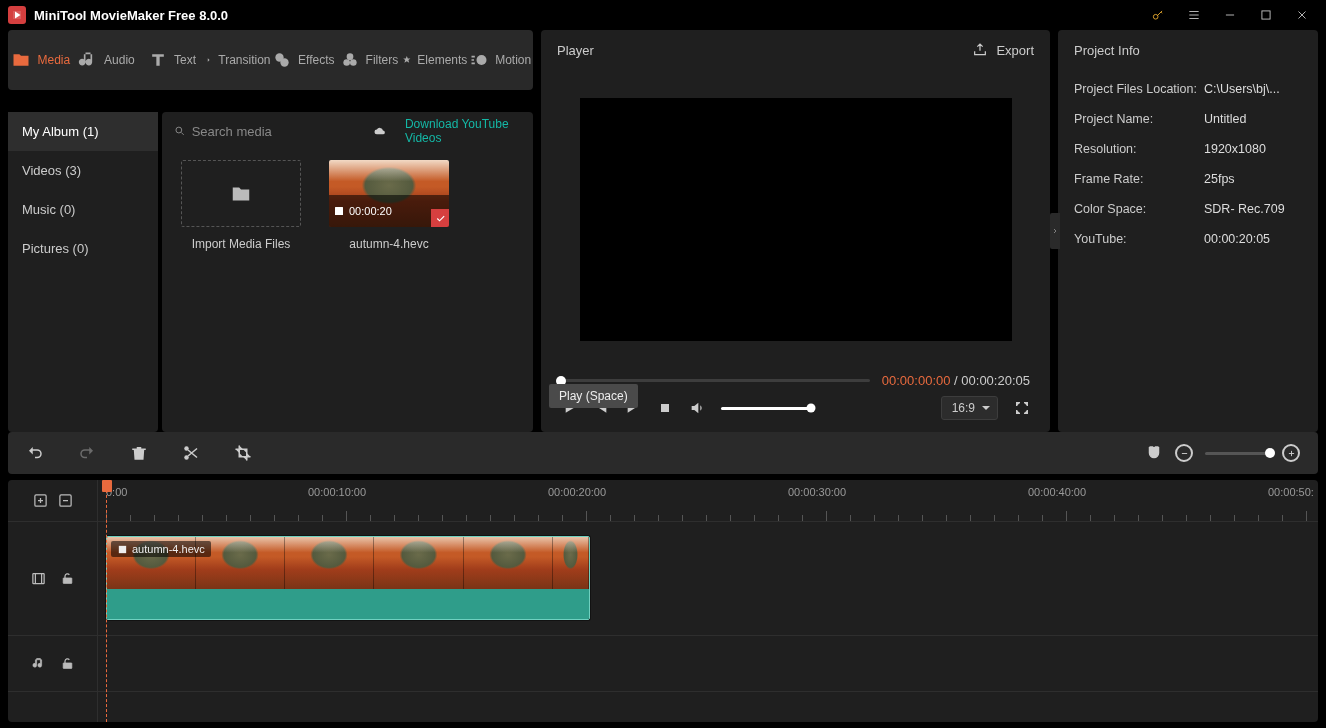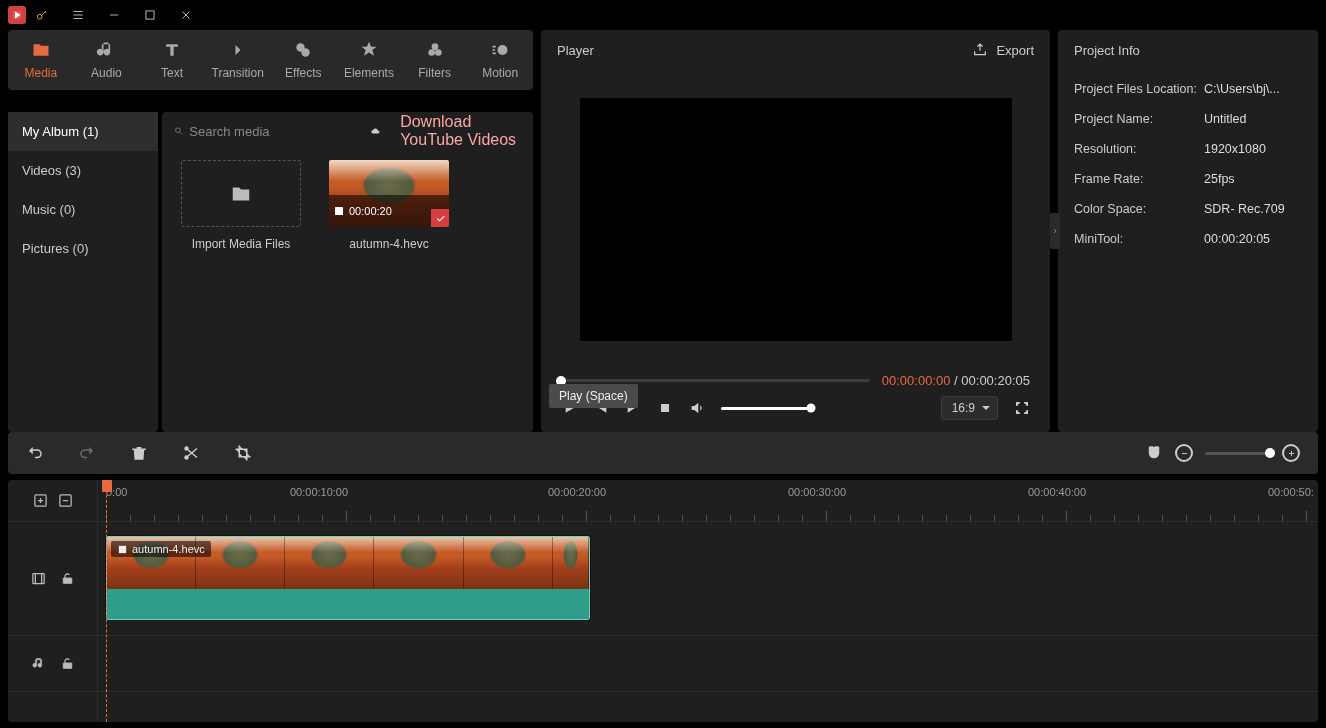--- a/index.html
+++ b/index.html
@@ -15,35 +15,35 @@
 .win-ctrl svg { width: 14px; height: 14px; stroke: #ccc; fill: none; stroke-width: 1.5; }
 .key-ic svg { stroke:#f0b030; }
 
 
 .layout { display: flex; gap: 8px; padding: 0 8px; height: 402px; }
 .panel { background: #1f1f1f; border-radius: 4px; overflow: hidden; }
 
 
 .left { width: 525px; display: flex; flex-direction: column; }
 .tabs { height: 60px; background: #292929; display: flex; align-items: center; border-radius: 4px; }
-.tab { flex: 1; min-width:0; display: flex; flex-direction: column; align-items: center; justify-content: center; gap: 6px; color: #aaa; cursor: pointer; font-size: 12px; height:100%;}
+.tab { flex: 1; min-width:0; display: flex; flex-direction: row; align-items: center; justify-content: center; gap: 6px; color: #aaa; cursor: pointer; font-size: 12px; height:100%;}
 .tab.active { color: #e86a3e; }
 .tab svg { width: 20px; height: 20px; fill: currentColor; }
 
 
 .left-split { display: flex; flex: 1; gap: 4px; margin-top: 22px; }
 .albums { width: 150px; background: #1f1f1f; border-radius: 4px; display: flex; flex-direction: column; padding-top: 0; }
 .album-item { padding: 12px 14px; font-size: 13px; color: #ccc; cursor: pointer; }
 .album-item.active { background: #2e2e2e; color: #fff; }
 
 .media-area { flex: 1; background: #1f1f1f; border-radius: 4px; display: flex; flex-direction: column; }
 .search-row { height: 38px; display: flex; align-items: center; padding: 0 12px; gap:6px; color: #888;}
 .search-row input { flex: 1; background: transparent; border: none; color: #ccc; font-size: 13px; outline: none; }
 .search-row input::placeholder{color:#888;}
-.yt-link { font-size: 16px; color: #fca5a5; cursor: pointer; display:flex; align-items:center; gap:20px;}
+.yt-link { font-size: 12px; color: #14b8a6; cursor: pointer; display:flex; align-items:center; gap:20px;}
 .yt-link svg{width:14px;height:14px;fill:#ccc;}
 .media-grid { display: flex; gap: 18px; padding: 10px 14px; }
 .media-item { width: 130px; display: flex; flex-direction: column; align-items: center; gap: 10px; }
 .media-thumb { width: 120px; height: 67px; border-radius: 2px; position: relative; overflow:hidden;}
 .dashed { border: 1.5px dashed #555; display: flex; align-items: center; justify-content: center; }
 .dashed svg{width:22px;height:22px;fill:#bbb;}
 .media-label { font-size: 12px; color: #ccc; text-align: center; }
 .autumn-thumb { background:
   linear-gradient(180deg, rgba(250,240,225,.85) 0%, rgba(210,175,140,0) 32%),
   radial-gradient(ellipse at 50% 38%, #6a6b4a 0%, #545a3e 28%, rgba(0,0,0,0) 32%),
@@ -140,20 +140,21 @@
 </head>
 <body>
 
 <div class="titlebar">
   <div class="app-icon">
       <svg viewBox="0 0 24 24">
         <path fill="#fff" d="M4 4h16v16H4z" opacity=".15"></path>
         <path fill="#fff" d="M8 5v14l11-7z"></path>
       </svg>
     </div>
+  <div class="title">MiniTool MovieMaker Free 8.0.0</div>
   <div class="win-ctrl">
     <span class="key-ic">
         <svg viewBox="0 0 24 24">
           <circle cx="8" cy="15" r="4"></circle>
           <path d="M11 13l8-8M17 7l2 2"></path>
         </svg>
       </span>
     <span>
         <svg viewBox="0 0 24 24">
           <path d="M4 6h16M4 12h16M4 18h16"></path>
@@ -207,31 +208,31 @@
         </div>
       <div class="tab">
           <svg viewBox="0 0 24 24">
             <circle cx="9" cy="9" r="5"></circle>
             <circle cx="15" cy="15" r="5"></circle>
           </svg>
           <span>Effects</span>
         </div>
       <div class="tab">
           <svg viewBox="0 0 24 24">
-            <path d="M12 2l2.5 6H21l-5 4 2 7-6-4-6 4 2-7-5-4h6.5z"></path>
-          </svg>
-          <span>Elements</span>
-        </div>
-      <div class="tab">
-          <svg viewBox="0 0 24 24">
             <circle cx="12" cy="8" r="4"></circle>
             <circle cx="8" cy="15" r="4"></circle>
             <circle cx="16" cy="15" r="4"></circle>
           </svg>
           <span>Filters</span>
+        </div>
+      <div class="tab">
+          <svg viewBox="0 0 24 24">
+            <path d="M12 2l2.5 6H21l-5 4 2 7-6-4-6 4 2-7-5-4h6.5z"></path>
+          </svg>
+          <span>Elements</span>
         </div>
       <div class="tab">
           <svg viewBox="0 0 24 24">
             <circle cx="15" cy="12" r="6"></circle>
             <path d="M3 8h4M3 12h3M3 16h4" stroke="currentColor" stroke-width="2" fill="none"></path>
           </svg>
           <span>Motion</span>
         </div>
     </div>
 
@@ -371,21 +372,21 @@
         </div>
       <div class="info-row">
           <span class="k">Frame Rate:</span>
           <span class="v">25fps</span>
         </div>
       <div class="info-row">
           <span class="k">Color Space:</span>
           <span class="v">SDR- Rec.709</span>
         </div>
       <div class="info-row">
-          <span class="k">MiniTool:</span>
+          <span class="k">YouTube:</span>
           <span class="v">00:00:20:05</span>
         </div>
     </div>
   </div>
 </div>
 
 <div class="timeline">
   <div class="tl-toolbar">
     <span class="tbtn">
         <svg viewBox="0 0 24 24">
@@ -469,21 +470,21 @@
           </svg>
       </div>
     </div>
 
     <div class="tl-right">
       <div class="playhead"></div>
       <div class="playhead-cap"></div>
 
       <div class="ruler">
         <span class="ruler-lbl" style="left:8px">0:00</span>
-        <span class="ruler-lbl" style="left:192px">00:00:10:00</span>
+        <span class="ruler-lbl" style="left:210px">00:00:10:00</span>
         <span class="ruler-lbl" style="left:450px">00:00:20:00</span>
         <span class="ruler-lbl" style="left:690px">00:00:30:00</span>
         <span class="ruler-lbl" style="left:930px">00:00:40:00</span>
         <span class="ruler-lbl" style="left:1170px">00:00:50:</span>
         <div class="ticks" id="ticks">
             <div class="tick major" style="left:8px"></div>
             <div class="tick" style="left:32px"></div>
             <div class="tick" style="left:56px"></div>
             <div class="tick" style="left:80px"></div>
             <div class="tick" style="left:104px"></div>

